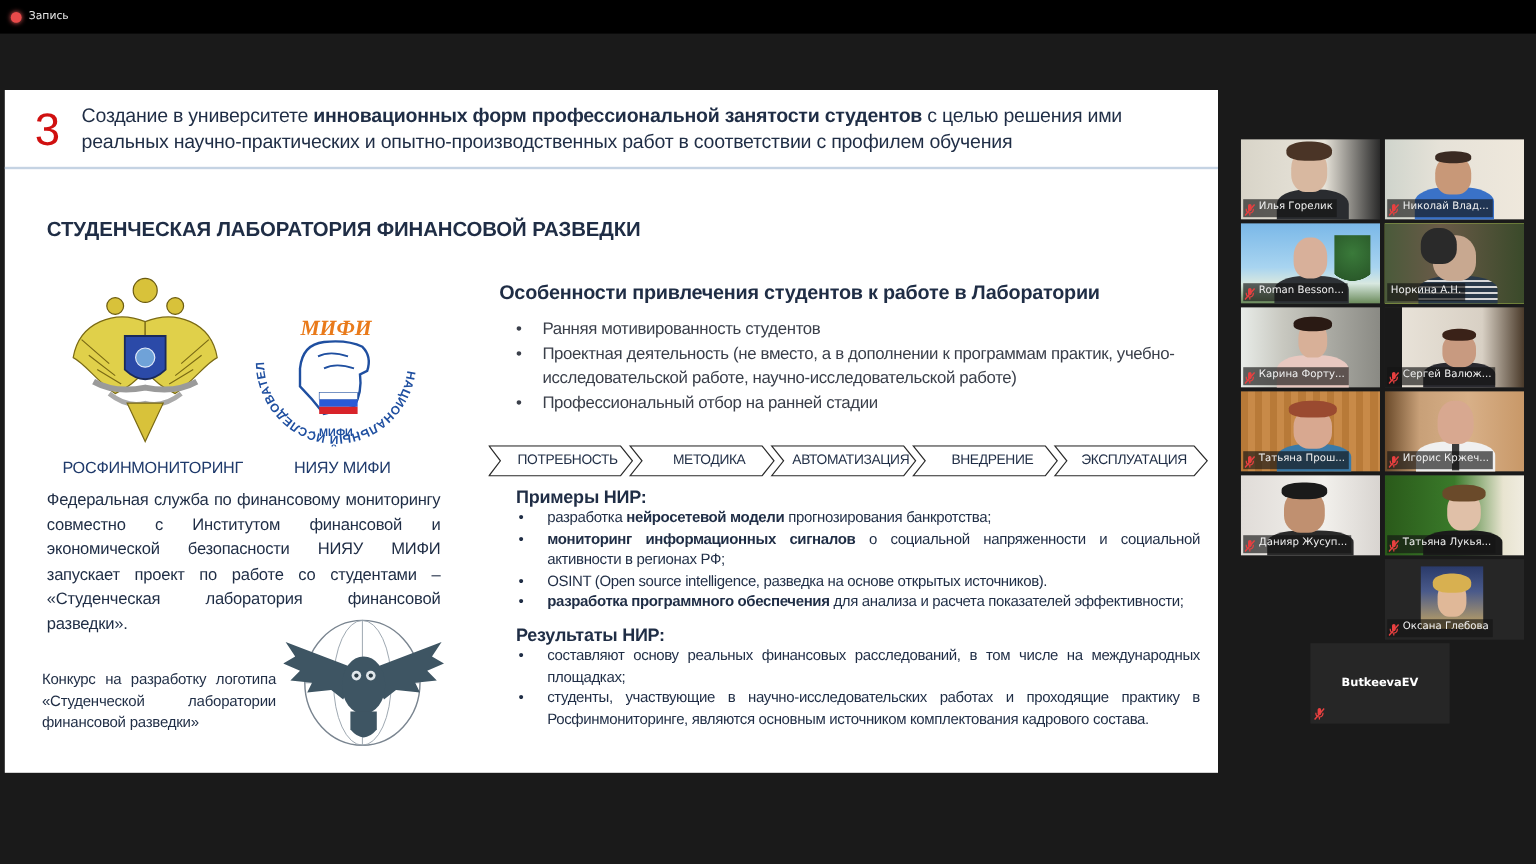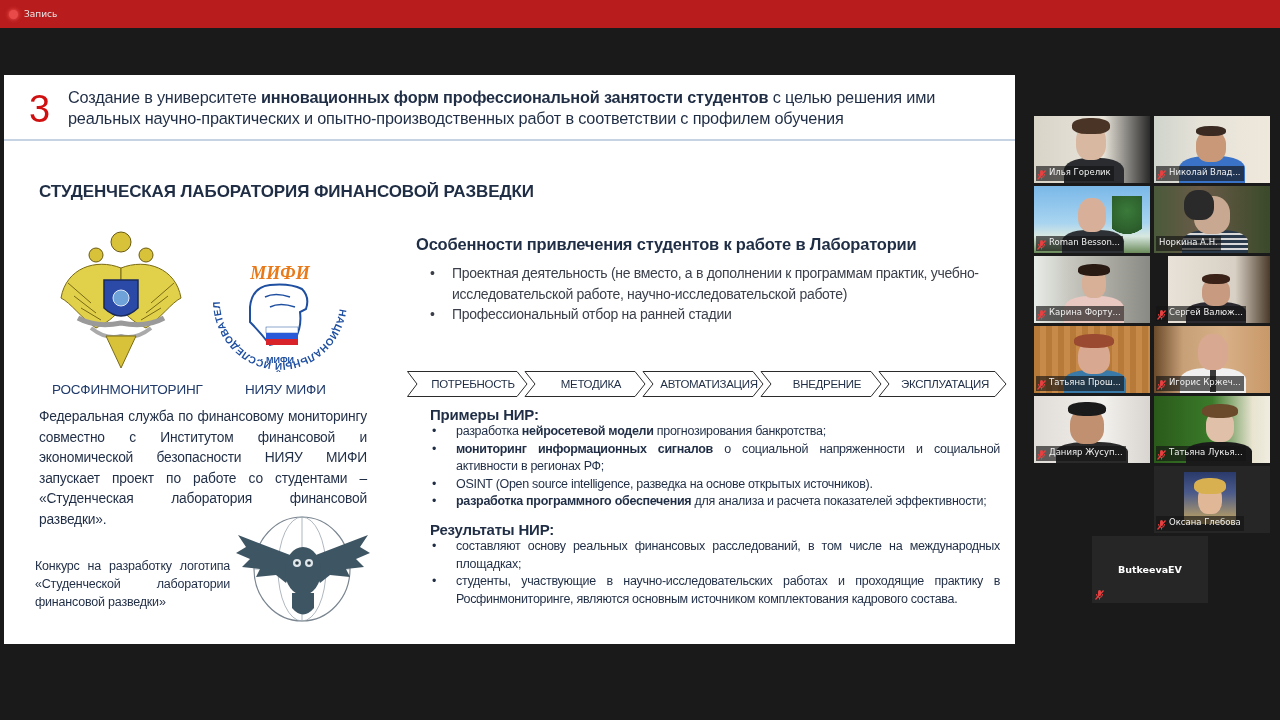--- a/index.html
+++ b/index.html
@@ -1,18 +1,18 @@
 <!DOCTYPE html>
 <html><head>
 <meta charset="utf-8">
 <style>
   * { box-sizing: border-box; margin: 0; padding: 0; }
   html, body { width: 1280px; height: 720px; overflow: hidden; background: #1a1a1a; font-family: "Liberation Sans", sans-serif; }
 
-  .topbar { position: absolute; left: 0; top: 0; width: 1280px; height: 28px; background: #b91c1c; display: flex; align-items: center; padding-left: 9px; }
+  .topbar { position: absolute; left: 0; top: 0; width: 1280px; height: 28px; background: #000000; display: flex; align-items: center; padding-left: 9px; }
   .rec-dot { width: 9px; height: 9px; border-radius: 50%; background: #e84a4a; box-shadow: 0 0 4px #ff6060; margin-right: 6px; }
   .rec-label { color: #e8e8e8; font-size: 9px; font-family: "DejaVu Sans", sans-serif; }
 
   .slide { position: absolute; left: 4px; top: 75px; width: 1011px; height: 569px; background: #ffffff; }
   .slide-header { position: absolute; left: 0; top: 0; width: 1011px; height: 66px; border-bottom: 2px solid #c5d3e3; }
   .slide-num { position: absolute; left: 25px; top: 14px; color: #d01010; font-size: 38px; font-family: "Liberation Sans", sans-serif; line-height: 40px; }
   .slide-heading { position: absolute; left: 64px; top: 12px; width: 935px; color: #1f2d45; font-size: 16.3px; line-height: 21px; letter-spacing: -0.2px; }
   .slide-heading b { font-weight: bold; }
 
   .lab-title { position: absolute; left: 35px; top: 107px; color: #1f2d45; font-size: 17px; font-weight: bold; letter-spacing: -0.1px; font-family: "Liberation Sans", sans-serif; }
@@ -127,20 +127,21 @@
       <circle cx="73" cy="50" r="1.8" fill="#2a3a44"></circle>
 
       <path d="M56 80 L78 80 L78 95 Q67 108 56 95 Z" fill="#3e5563"></path>
     </svg>
   </div>
 
   <div class="contest">Конкурс на разработку логотипа «Студенческой лаборатории финансовой разведки»</div>
 
   <div class="features-title">Особенности привлечения студентов к работе в Лаборатории</div>
   <ul class="features-list">
+    <li>Ранняя мотивированность студентов</li>
     <li>Проектная деятельность (не вместо, а в дополнении к программам практик, учебно-исследовательской работе, научно-исследовательской работе)</li>
     <li>Профессиональный отбор на ранней стадии</li>
   </ul>
 
   <div class="process">
     <svg width="600" height="26" viewBox="0 0 600 26">
       <g fill="none" stroke="#2b2b2b" stroke-width="1">
         <path d="M0.5 0.5 L110 0.5 L120 13 L110 25.5 L0.5 25.5 L10 13 Z"></path>
         <path d="M118 0.5 L228 0.5 L238 13 L228 25.5 L118 25.5 L128 13 Z"></path>
         <path d="M236 0.5 L346 0.5 L356 13 L346 25.5 L236 25.5 L246 13 Z"></path>

